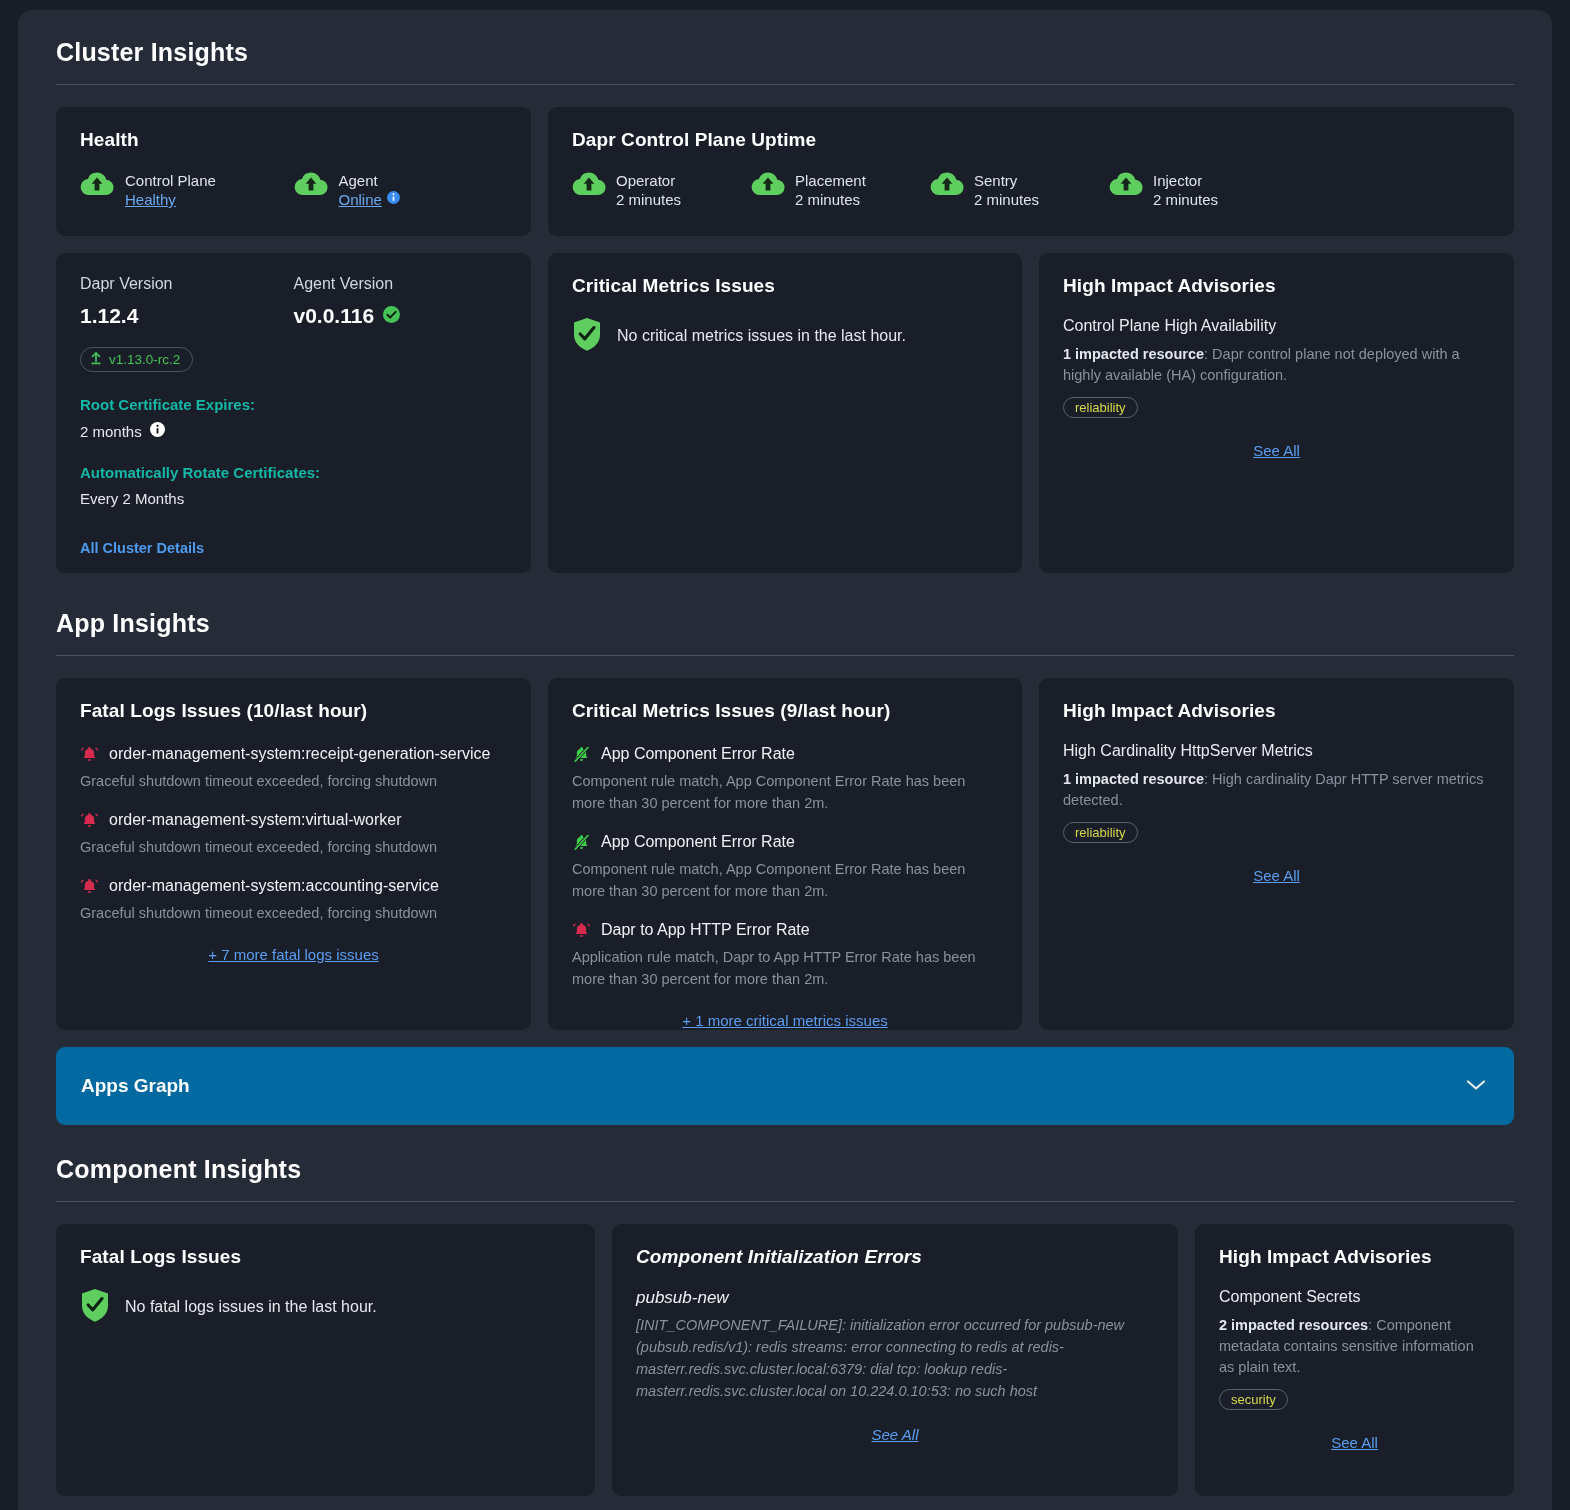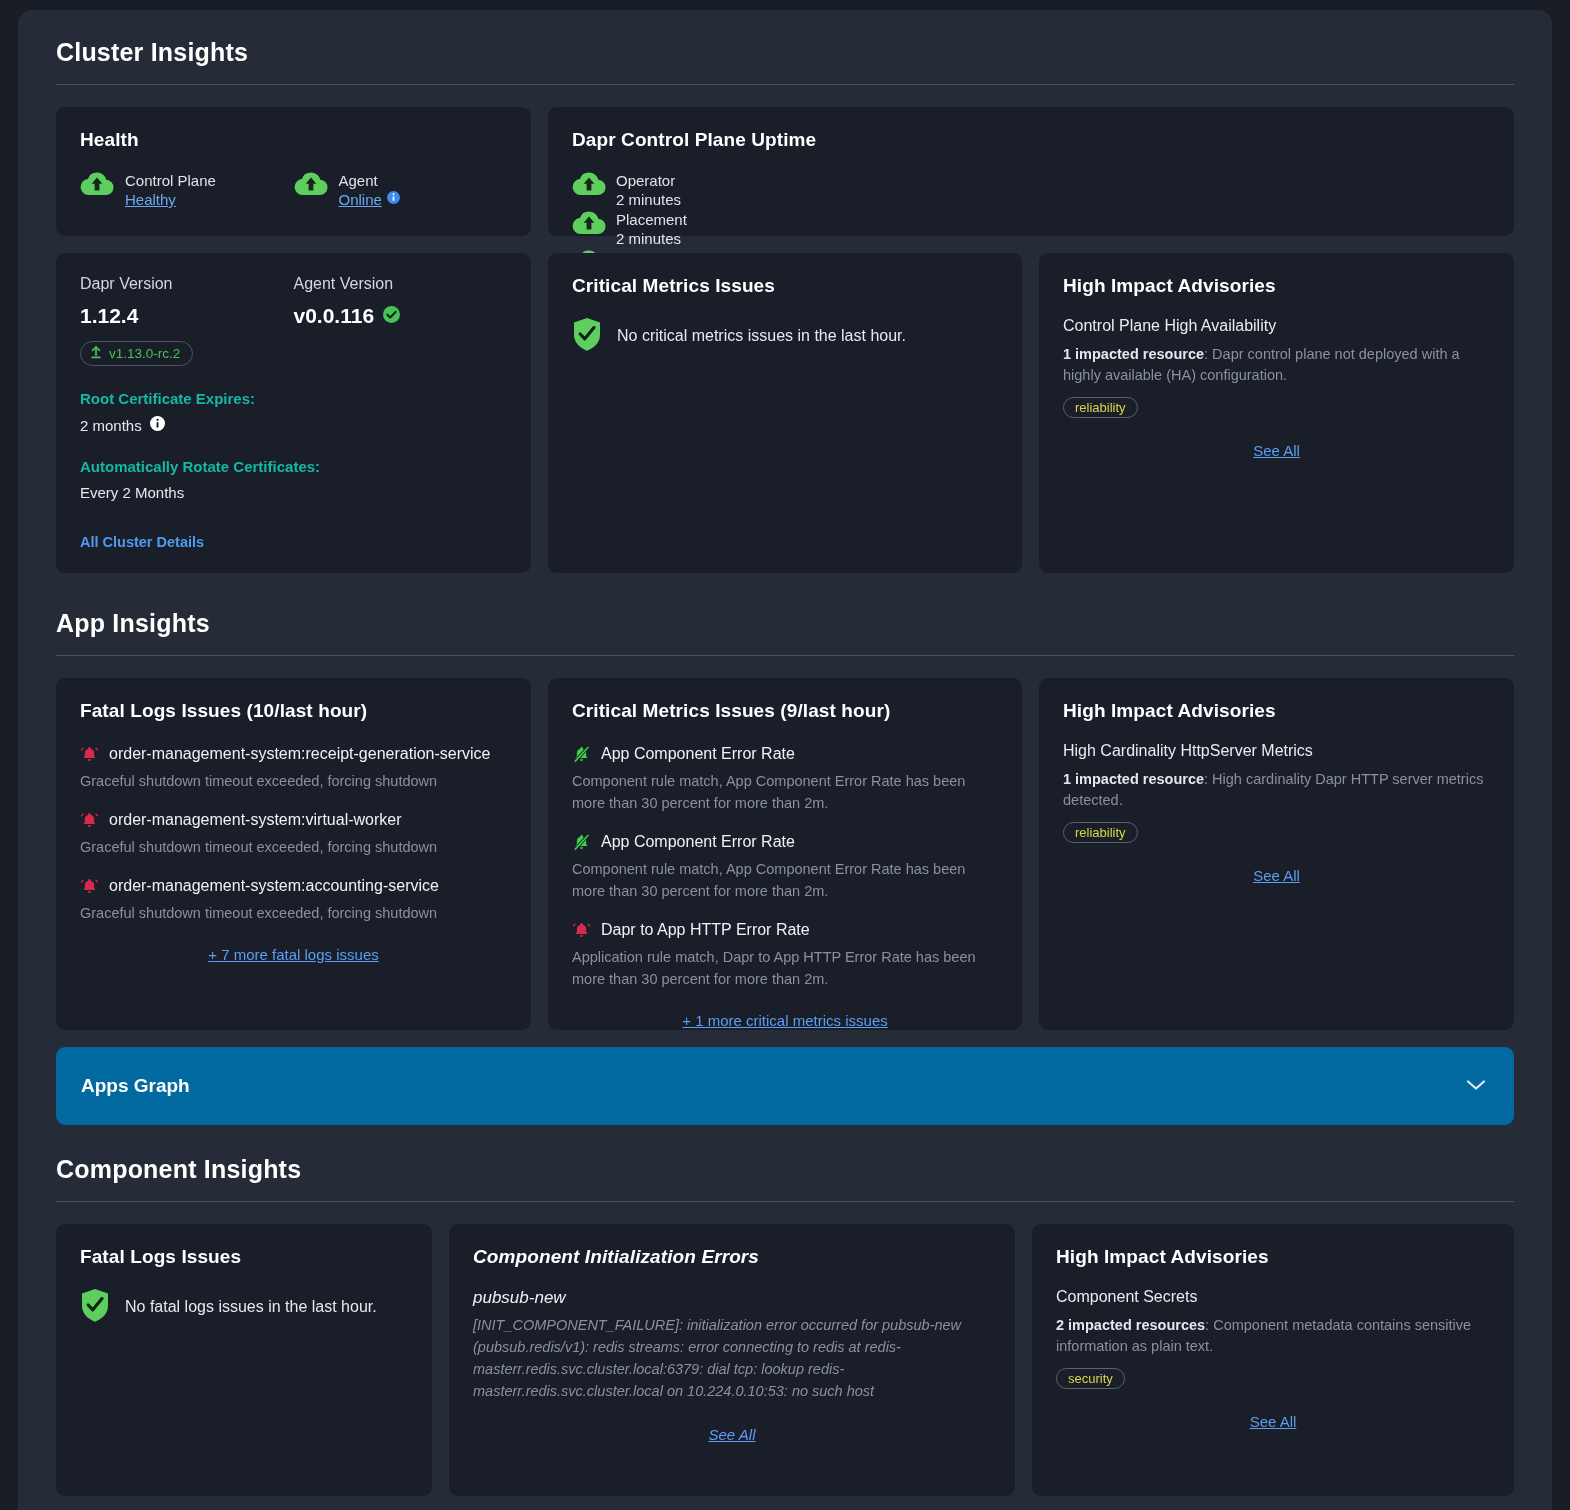--- a/index.html
+++ b/index.html
@@ -54,21 +54,21 @@
     font-weight: bold;
     margin: 0 0 20px 0;
     letter-spacing: .1px;
   }
 
   
   .health-card { width: 475px; height: 129px; padding-bottom: 14px;}
   .uptime-card { flex: 1; height: 129px; }
   .health-items { display: flex; gap: 0; }
   .health-item { display: flex; align-items: flex-start; gap: 11px; width: 238px; }
-  .uptime-items { display: flex; flex-direction: column; }
+  .uptime-items { display: flex; }
   .uptime-item { display: flex; align-items: flex-start; gap: 10px; width: 179px; }
   .hi-label { color: #dfe3ea; font-size: 15px; line-height: 19px; }
   .hi-link {
     color: #6aa9f0; font-size: 15px; line-height: 20px;
     text-decoration: underline; cursor: pointer; display: inline-block;
   }
   .hi-sub { color: #dfe3ea; font-size: 15px; line-height: 20px; }
   .info-dot {
     display: inline-block; vertical-align: 1px; margin-left: 5px;
   }
@@ -78,21 +78,21 @@
   .ver-cols { display: flex; }
   .ver-col { width: 222px; }
   .ver-label { color: #d3d8e0; font-size: 16px; margin-bottom: 11px; }
   .ver-value {
     color: #ffffff; font-size: 21px; font-weight: bold;
     display: flex; align-items: center; gap: 9px;
   }
   .upgrade-badge {
     display: inline-flex; align-items: center; gap: 7px;
     border: 1px solid #4b5565; border-radius: 13px;
-    padding: 3px 12px 3px 9px; margin-top: 13px;
+    padding: 3px 12px 3px 9px; margin-top: 19px;
     color: #45c356; font-size: 13.5px;
   }
   .kv-label { color: #14b8a6; font-size: 15px; font-weight: bold; margin-top: 24px; }
   .kv-value { color: #e6e9ef; font-size: 15px; margin-top: 9px; display:flex; align-items:center; gap:8px;}
   .all-details {
     color: #4e9bf0; font-size: 14.5px; font-weight: bold;
     margin-top: 33px; cursor: pointer; display: inline-block;
   }
 
   .mid-card { width: 474px; height: 320px; }
@@ -135,21 +135,21 @@
   
   .apps-graph {
     margin-top: 17px;
     background: #0369a1; border-radius: 9px;
     height: 78px; display: flex; align-items: center;
     justify-content: space-between; padding: 0 28px 0 25px;
   }
   .apps-graph-title { color:#ffffff; font-size:19px; font-weight:bold; }
 
   
-  .comp-card-a { width: 376px; height: 272px; }
+  .comp-card-a { width: 539px; height: 272px; }
   .comp-card-b { width: 566px; height: 272px; font-style: italic; }
   .comp-card-c { flex: 1; height: 272px; }
   .comp-name { color: #eef1f5; font-size: 17px; margin-bottom: 6px; }
   .comp-err { color: #8a919e; font-size: 14.5px; line-height: 22px; }
 
   .spacer-lg { height: 36px; }
   .spacer-md { height: 30px; }
 </style>
 </head>
 <body>

